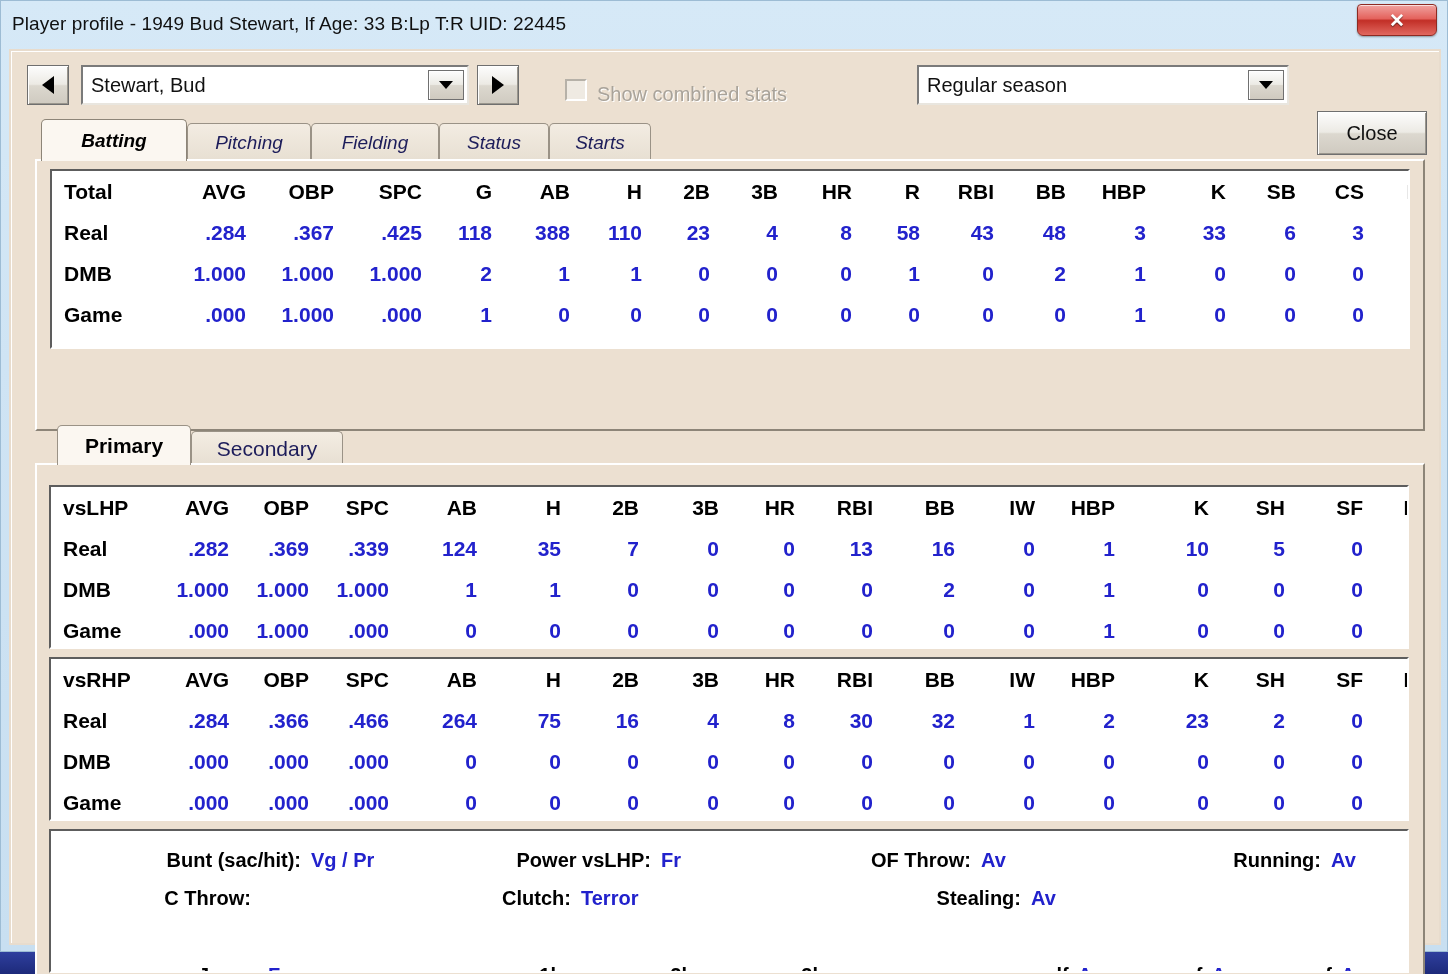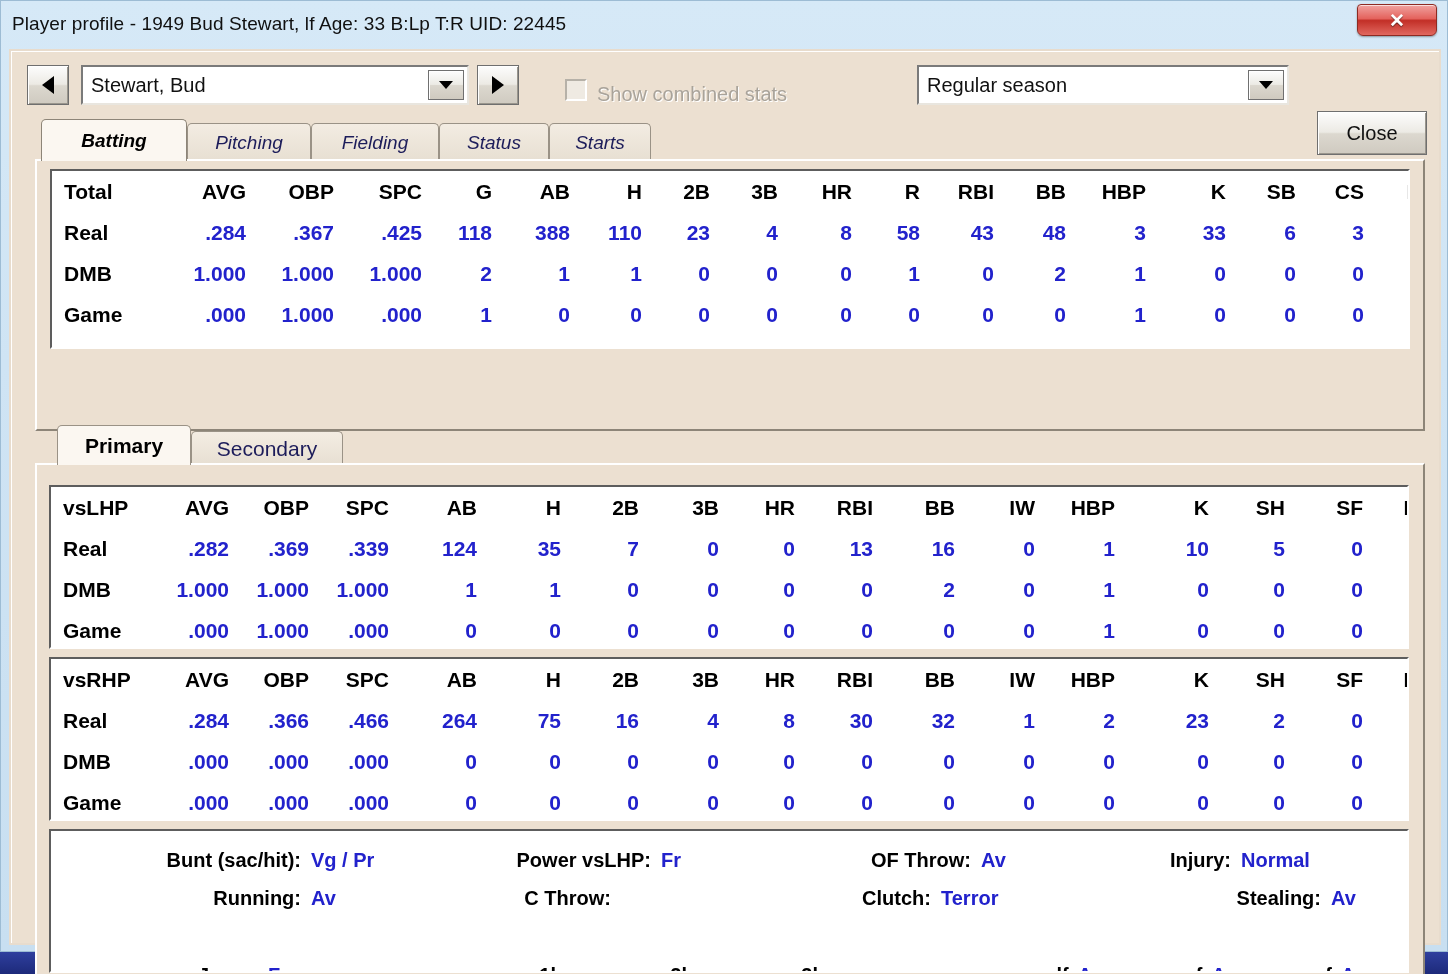--- a/index.html
+++ b/index.html
@@ -612,24 +612,20 @@
             <span class="v">Vg / Pr</span>
           </div>
           <div class="rat-cell c2">
             <span class="k">Power vsLHP:</span>
             <span class="v">Fr</span>
           </div>
           <div class="rat-cell c3">
             <span class="k">OF Throw:</span>
             <span class="v">Av</span>
           </div>
-          <div class="rat-cell c4">
-            <span class="k">Injury:</span>
-            <span class="v">Normal</span>
-          </div>
 
           <div class="rat-cell c1">
             <span class="k">Running:</span>
             <span class="v">Av</span>
           </div>
           <div class="rat-cell c3">
             <span class="k">C Throw:</span>
             <span class="v"></span>
           </div>
           <div class="rat-cell c4">

